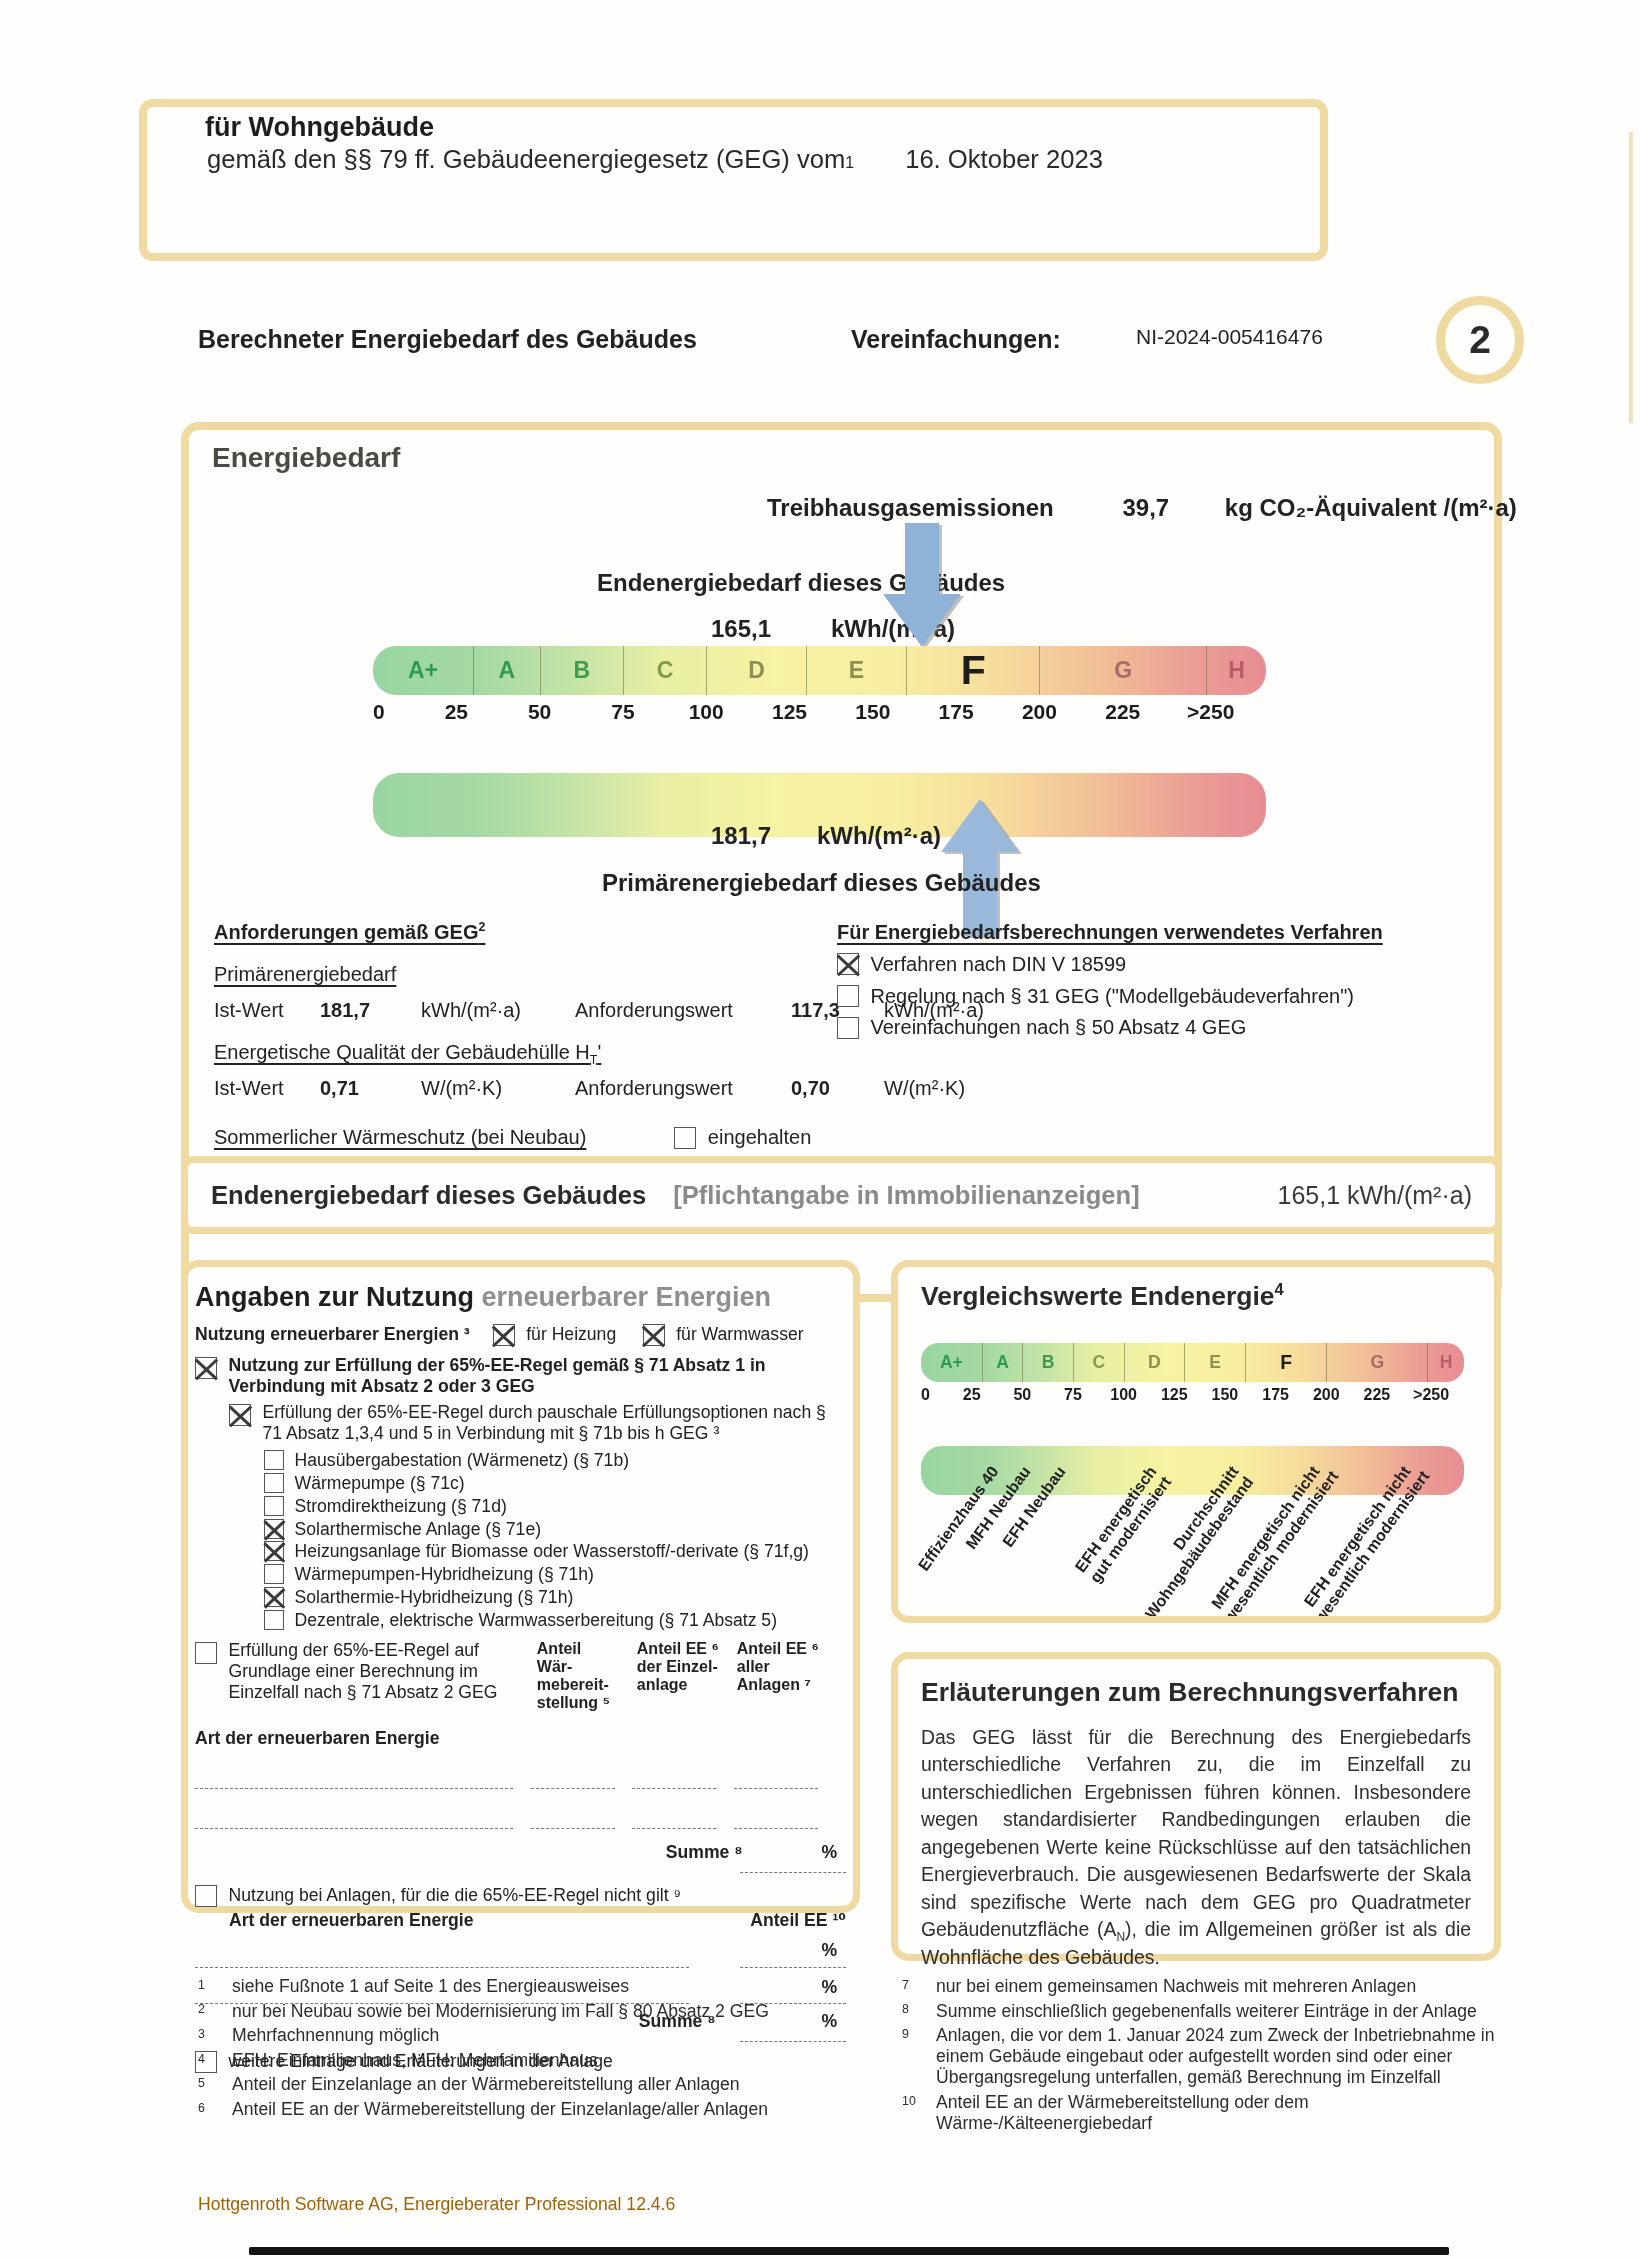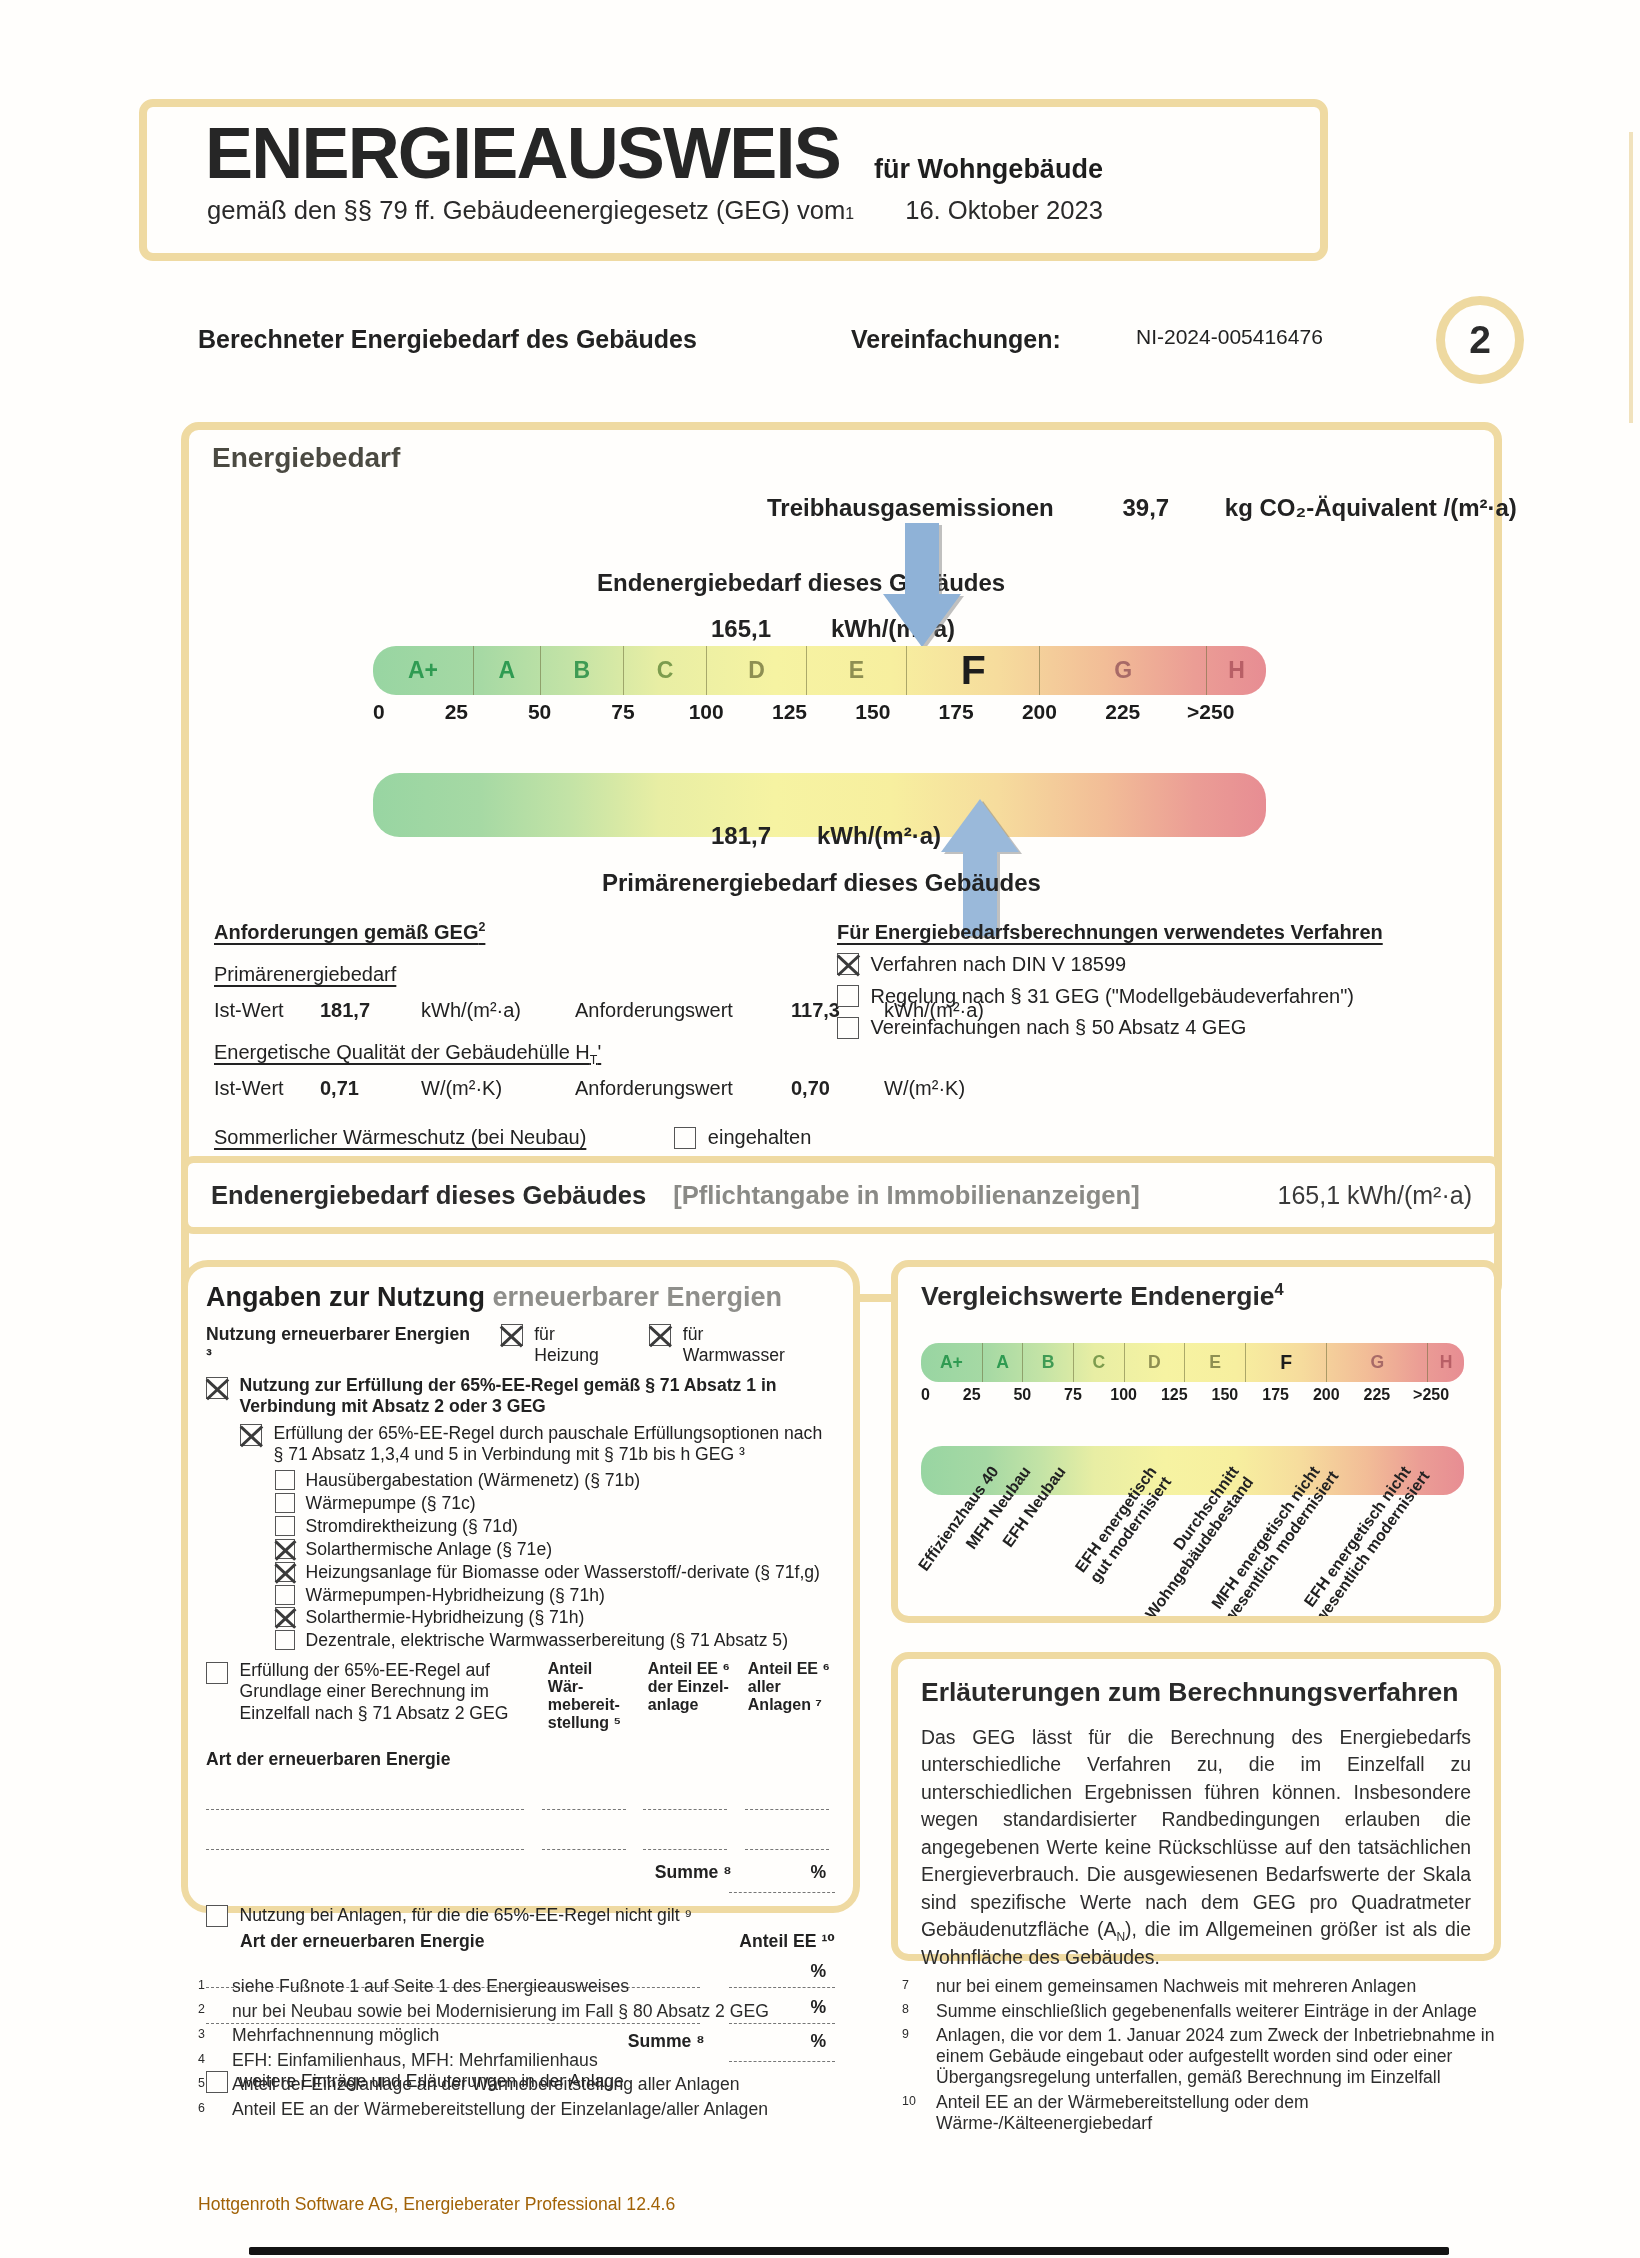--- a/index.html
+++ b/index.html
@@ -87,21 +87,21 @@
   .cb.checked::after{transform:rotate(-43deg);}
 
   
   .banner{left:181px;top:1156px;width:1321px;height:78px;border-radius:12.4px;border-width:7px;
     display:flex;align-items:center;padding:0 23px;box-sizing:border-box;}
   .banner .t1{font-size:25.6px;font-weight:bold;color:#2b2b2b;}
   .banner .t2{font-size:25.6px;font-weight:bold;color:#8a8a86;margin-left:27px;}
   .banner .t3{margin-left:auto;font-size:25px;color:#3a3a3a;}
 
   
-  .ang{left:181px;top:1260px;width:679px;height:653px;border-width:7px;padding:14px 18px;box-sizing:border-box;border-radius:27px;}
+  .ang{left:181px;top:1260px;width:679px;height:653px;border-width:7px;padding:14px 7px;box-sizing:border-box;}
   .ang-title{font-size:27px;font-weight:bold;color:#1f1f1f;margin-bottom:10.6px;}
   .ang-title .gray{color:#8f8f8b;}
   .ang{font-size:17.6px;line-height:1.2;}
   .nutz-row{display:flex;align-items:center;margin-bottom:8.8px;}
   .nutz-row .lbl{font-weight:bold;margin-right:23px;}
   .nutz-row .opt{display:flex;align-items:flex-start;margin-right:26.5px;}
   .chk-line{display:flex;margin-bottom:5.3px;}
   .chk-line .cb{margin-top:1.8px;}
   .ind1{margin-left:34px;}
   .ind2{margin-left:69px;}
@@ -163,21 +163,20 @@
   .scan-bar{position:absolute;left:249px;top:2247px;width:1200px;height:8px;background:#141414;border-radius:1.8px;}
   .scan-edge{position:absolute;left:1629px;top:132px;width:4.4px;height:291px;background:#ead39b;opacity:.65;}
 </style>
 </head>
 <body>
 
 <div class="page">
 
   <div class="box hdr">
     <div class="hdr-row1">
-      <span class="hdr-title">ENERGIEAUSWEIS</span>
       <span class="hdr-aud">für Wohngebäude</span>
     </div>
     <div class="hdr-row2">
       <span>gemäß den §§ 79 ff. Gebäudeenergiegesetz (GEG) vom</span>
       <span class="sup">1</span>
       <span class="hdr-date">16. Oktober 2023</span>
     </div>
   </div>
 
   <div class="meta-title">Berechneter Energiebedarf des Gebäudes</div>

